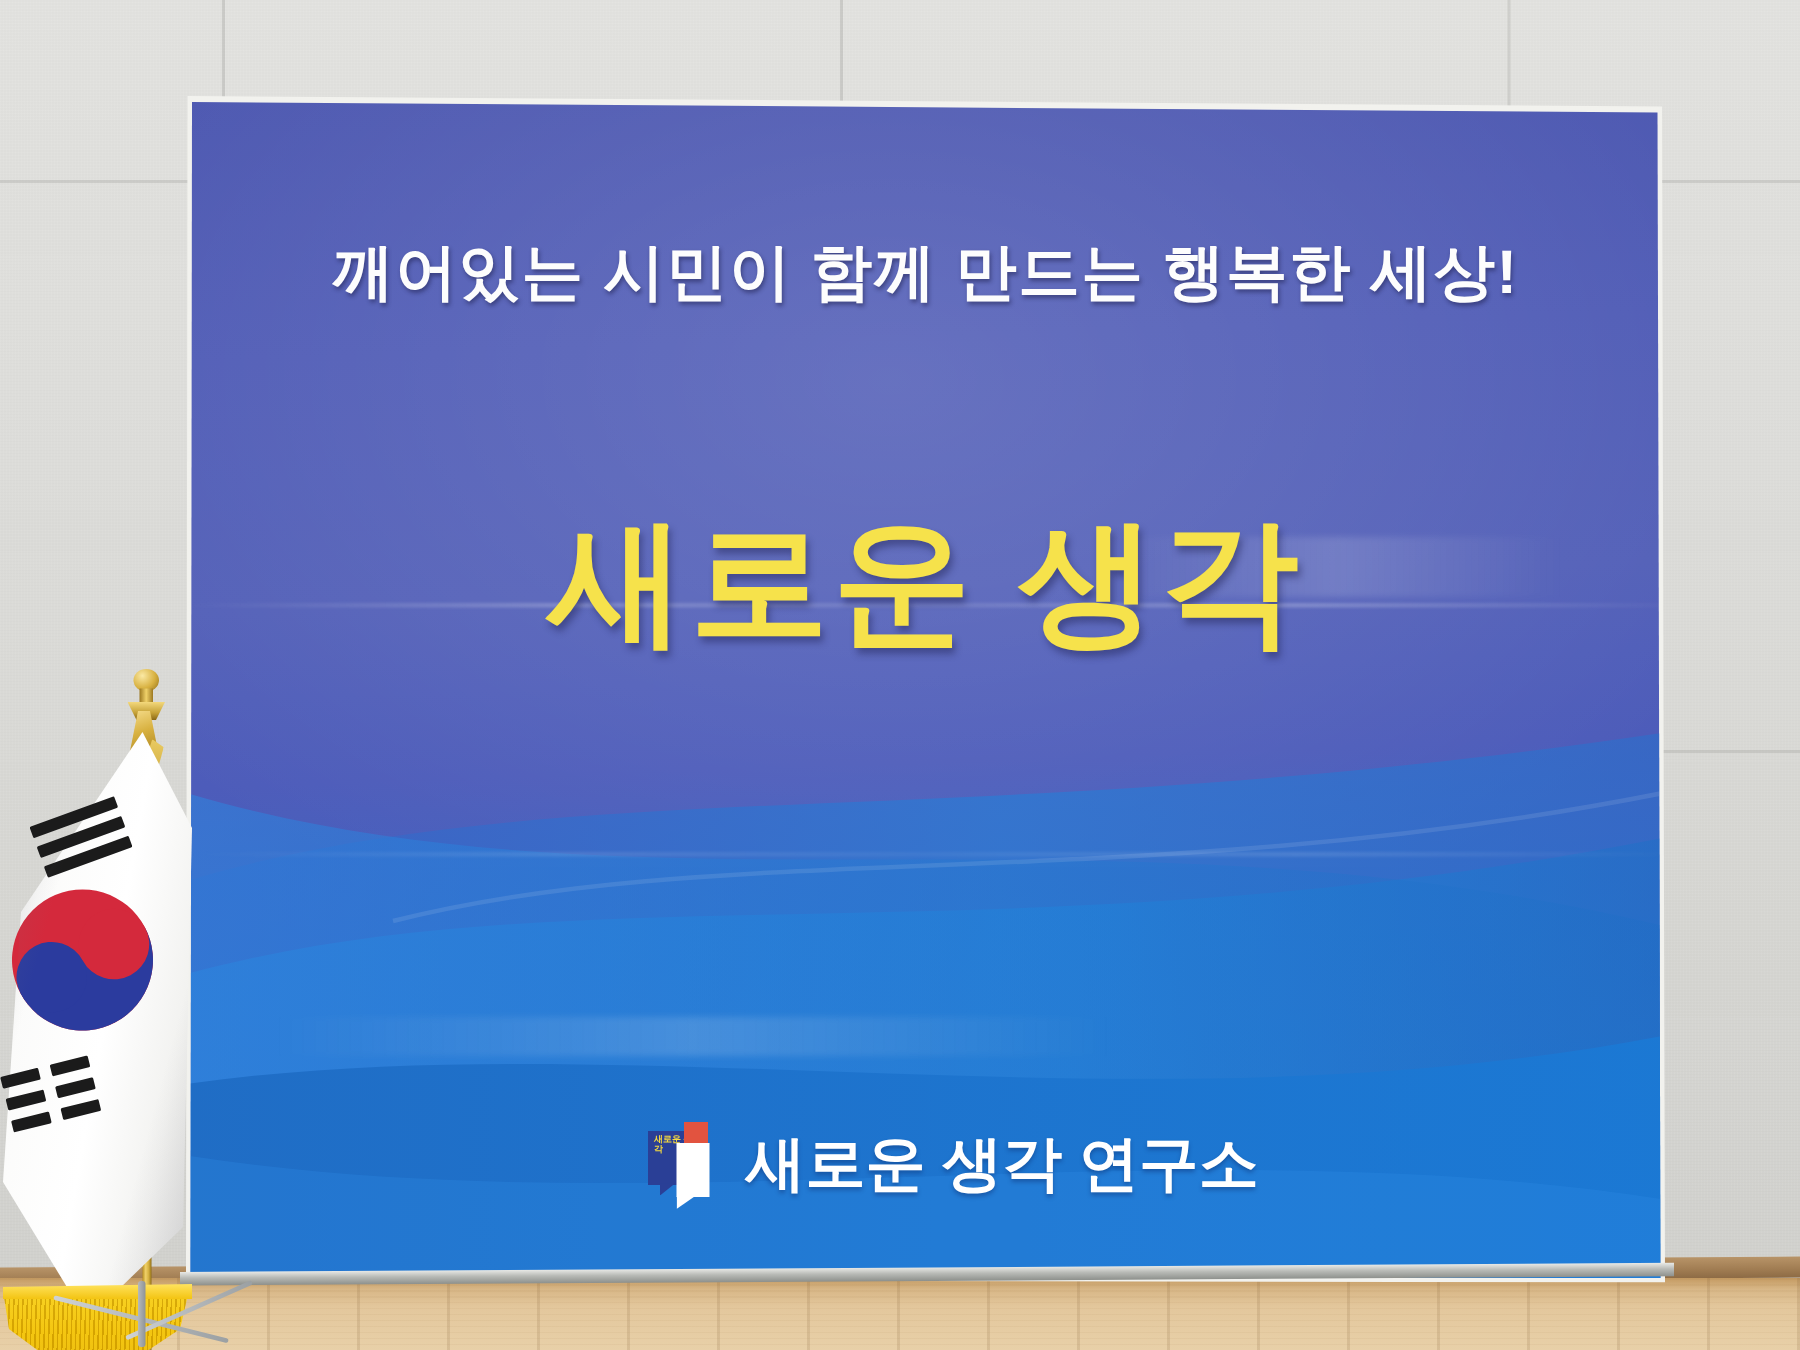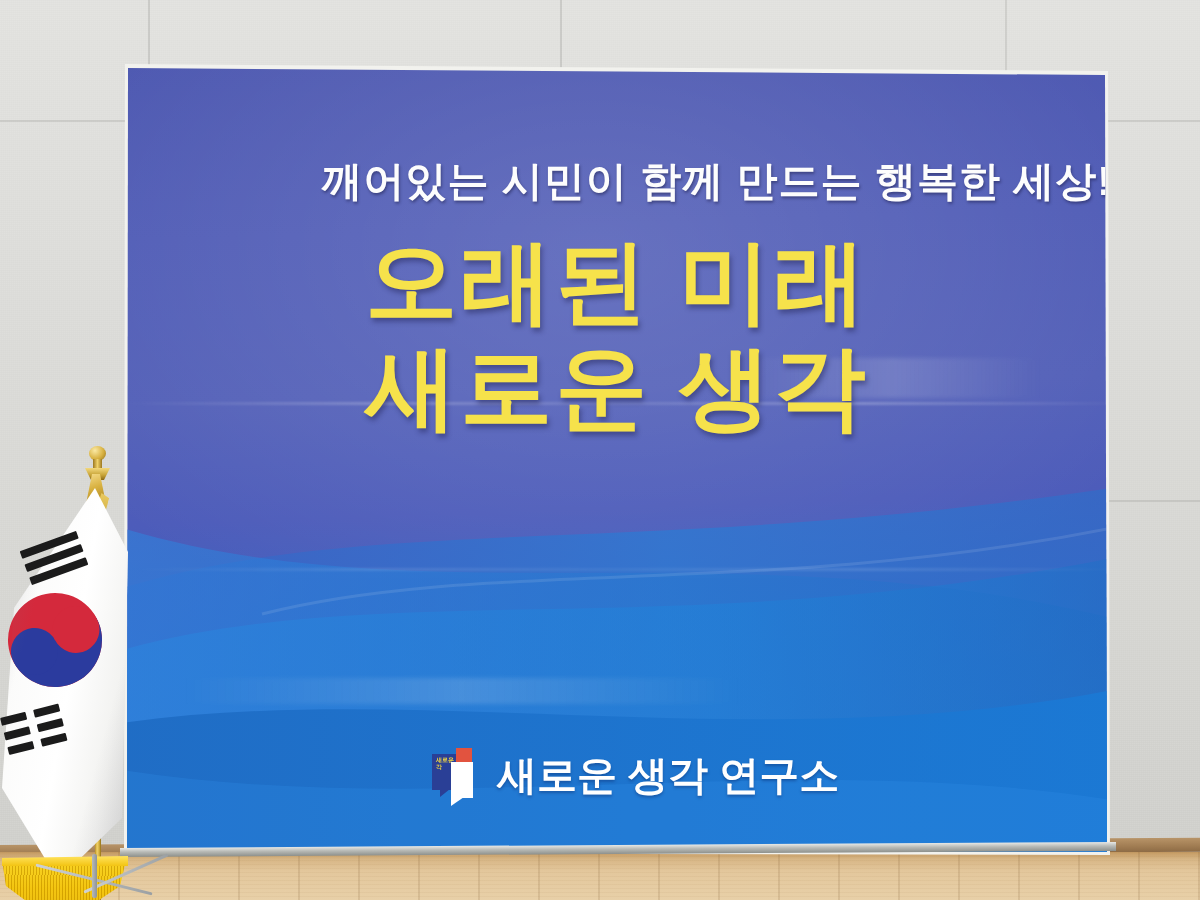--- a/index.html
+++ b/index.html
@@ -81,21 +81,21 @@
   }
   .fold-a{top:344px;}
   .fold-b{top:510px;opacity:.5;}
   .crease{
     position:absolute;background:linear-gradient(90deg,rgba(255,255,255,0),rgba(255,255,255,.14),rgba(255,255,255,0));
     filter:blur(2px);
   }
 
   
   .tagline{
-    position:absolute;left:0;top:96px;width:990px;text-align:right;
+    position:absolute;left:0;top:96px;width:990px;text-align:center;
     color:#fdfdfd;font-size:41px;font-weight:700;letter-spacing:1px;
     text-shadow:1px 2px 3px rgba(20,20,60,.45);
     white-space:nowrap;
   }
   .headline{
     position:absolute;left:0;width:990px;text-align:center;
     color:#f6e24b;font-weight:800;font-size:92px;letter-spacing:3px;
     text-shadow:2px 4px 5px rgba(25,25,70,.40);
     white-space:nowrap;
   }
@@ -309,21 +309,20 @@
         <path d="M0,712 C320,762 660,690 990,742 L990,800 L0,800 Z" fill="#2f8ae6" opacity="0.30"></path>
         <path d="M140,556 C360,500 640,540 990,470" stroke="#ffffff" stroke-opacity="0.10" stroke-width="3" fill="none"></path>
       </svg>
 
       <div class="fold fold-a"></div>
       <div class="fold fold-b"></div>
       <div class="crease" style="left:620px;top:300px;width:300px;height:40px;"></div>
       <div class="crease" style="left:60px;top:620px;width:560px;height:26px;"></div>
 
       <div class="tagline">깨어있는 시민이 함께 만드는 행복한 세상!</div>
-      <div class="headline headline-1">오래된 미래</div>
       <div class="headline headline-2">새로운 생각</div>
 
       <div class="footer-logo">
         <div class="logo-mark">
           <div class="logo-sq"></div>
           <div class="logo-sq-tail"></div>
           <div class="logo-sq-text">새로운 생각</div>
           <div class="logo-red"></div>
           <div class="logo-white"></div>
           <div class="logo-white-tail"></div>

